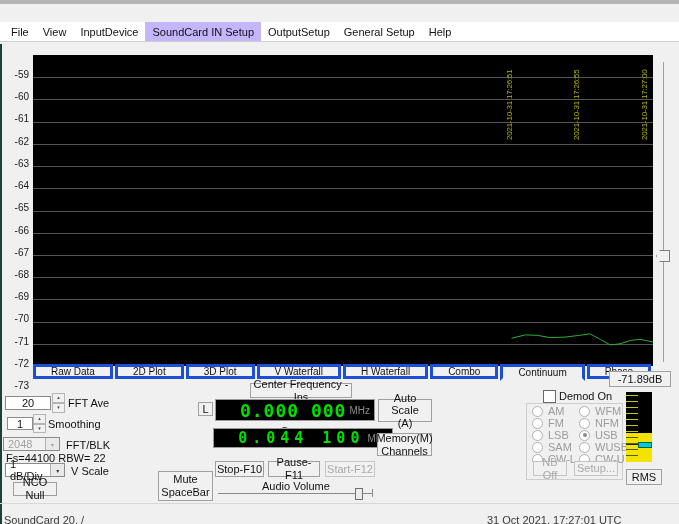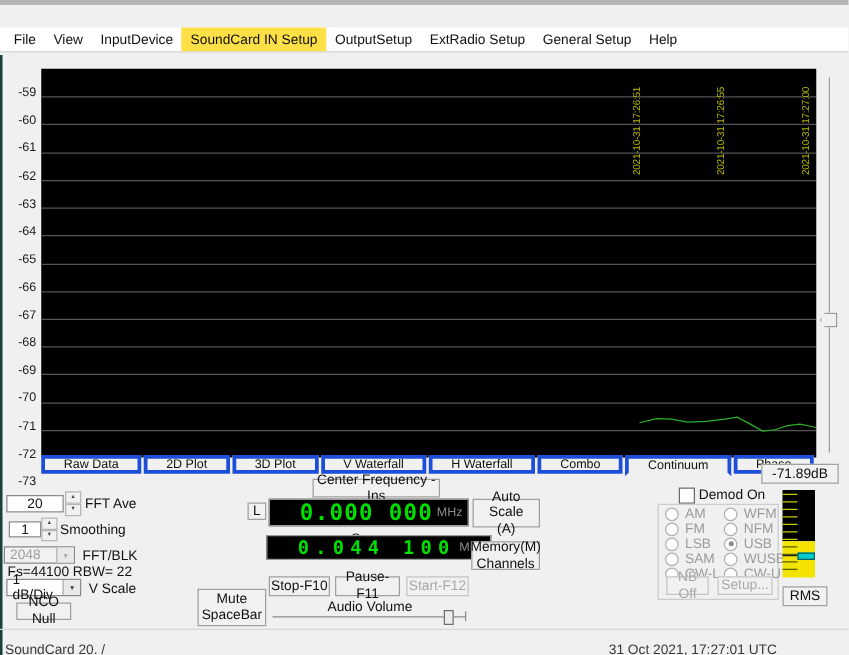--- a/index.html
+++ b/index.html
@@ -10,21 +10,21 @@
   #topstrip{left:0;top:0;width:679px;height:4px;background:#b5b5b5;}
   #titlebar{left:0;top:4px;width:679px;height:18px;background:#ffffff;}
   #appicon{left:7px;top:7px;width:13px;height:13px;background:#1c3fbe;color:#ffd800;
            font-size:8px;font-weight:bold;display:flex;align-items:center;justify-content:center;}
   #apptitle{left:25px;top:7px;font-size:11px;color:#111;white-space:pre;}
   .winbtn{top:4px;width:30px;height:18px;display:flex;align-items:center;justify-content:center;
           font-size:11px;color:#444;}
   #menubar{left:0;top:22px;width:679px;height:20px;background:#ffffff;display:flex;
            align-items:stretch;padding-left:4px;box-sizing:border-box;border-bottom:1px solid #cfcfcf;}
   .menu-item{font-size:11px;color:#111;padding:4px 7px 0 7px;white-space:nowrap;}
-  .menu-item.active{background:#fde047;}
+  .menu-item.active{background:#c4b5fd;}
   
   #plot{left:33px;top:55px;width:620px;height:311px;background:#000;overflow:hidden;}
   .gridline{position:absolute;left:0;width:620px;height:1px;background:#555;}
   .ylabel{position:absolute;left:0;width:29px;text-align:right;font-size:10px;color:#1a1a1a;height:11px;line-height:11px;margin-top:13px;}
   .tstamp{position:absolute;top:85px;transform:rotate(-90deg);transform-origin:0 0;
           white-space:nowrap;font-size:8px;letter-spacing:-0.2px;color:#b6b600;}
   #leftsliver{left:0;top:44px;width:2px;height:480px;background:#17413b;}
   #vtrack{left:663px;top:62px;width:1px;height:300px;background:#a0a0a0;}
   #vthumb{left:656px;top:250px;width:14px;height:12px;background:#f0f0f0;border:1px solid #808080;
           clip-path:polygon(0 50%,28% 0,100% 0,100% 100%,28% 100%);}
@@ -85,21 +85,20 @@
 
   <div id="topstrip" class="abs"></div>
 
 
   <div id="menubar" class="abs">
       <span class="menu-item">File</span>
       <span class="menu-item">View</span>
       <span class="menu-item">InputDevice</span>
       <span class="menu-item active">SoundCard IN Setup</span>
       <span class="menu-item">OutputSetup</span>
-      <span class="menu-item">ExtRadio Setup</span>
       <span class="menu-item">General Setup</span>
       <span class="menu-item">Help</span>
     </div>
 
   <div id="plot" class="abs">
       <div class="gridline" style="top: 22px; background: rgb(85, 85, 85);"></div>
       <div class="gridline" style="top: 44px; background: rgb(85, 85, 85);"></div>
       <div class="gridline" style="top: 67px; background: rgb(85, 85, 85);"></div>
       <div class="gridline" style="top: 89px; background: rgb(85, 85, 85);"></div>
       <div class="gridline" style="top: 111px; background: rgb(85, 85, 85);"></div>

